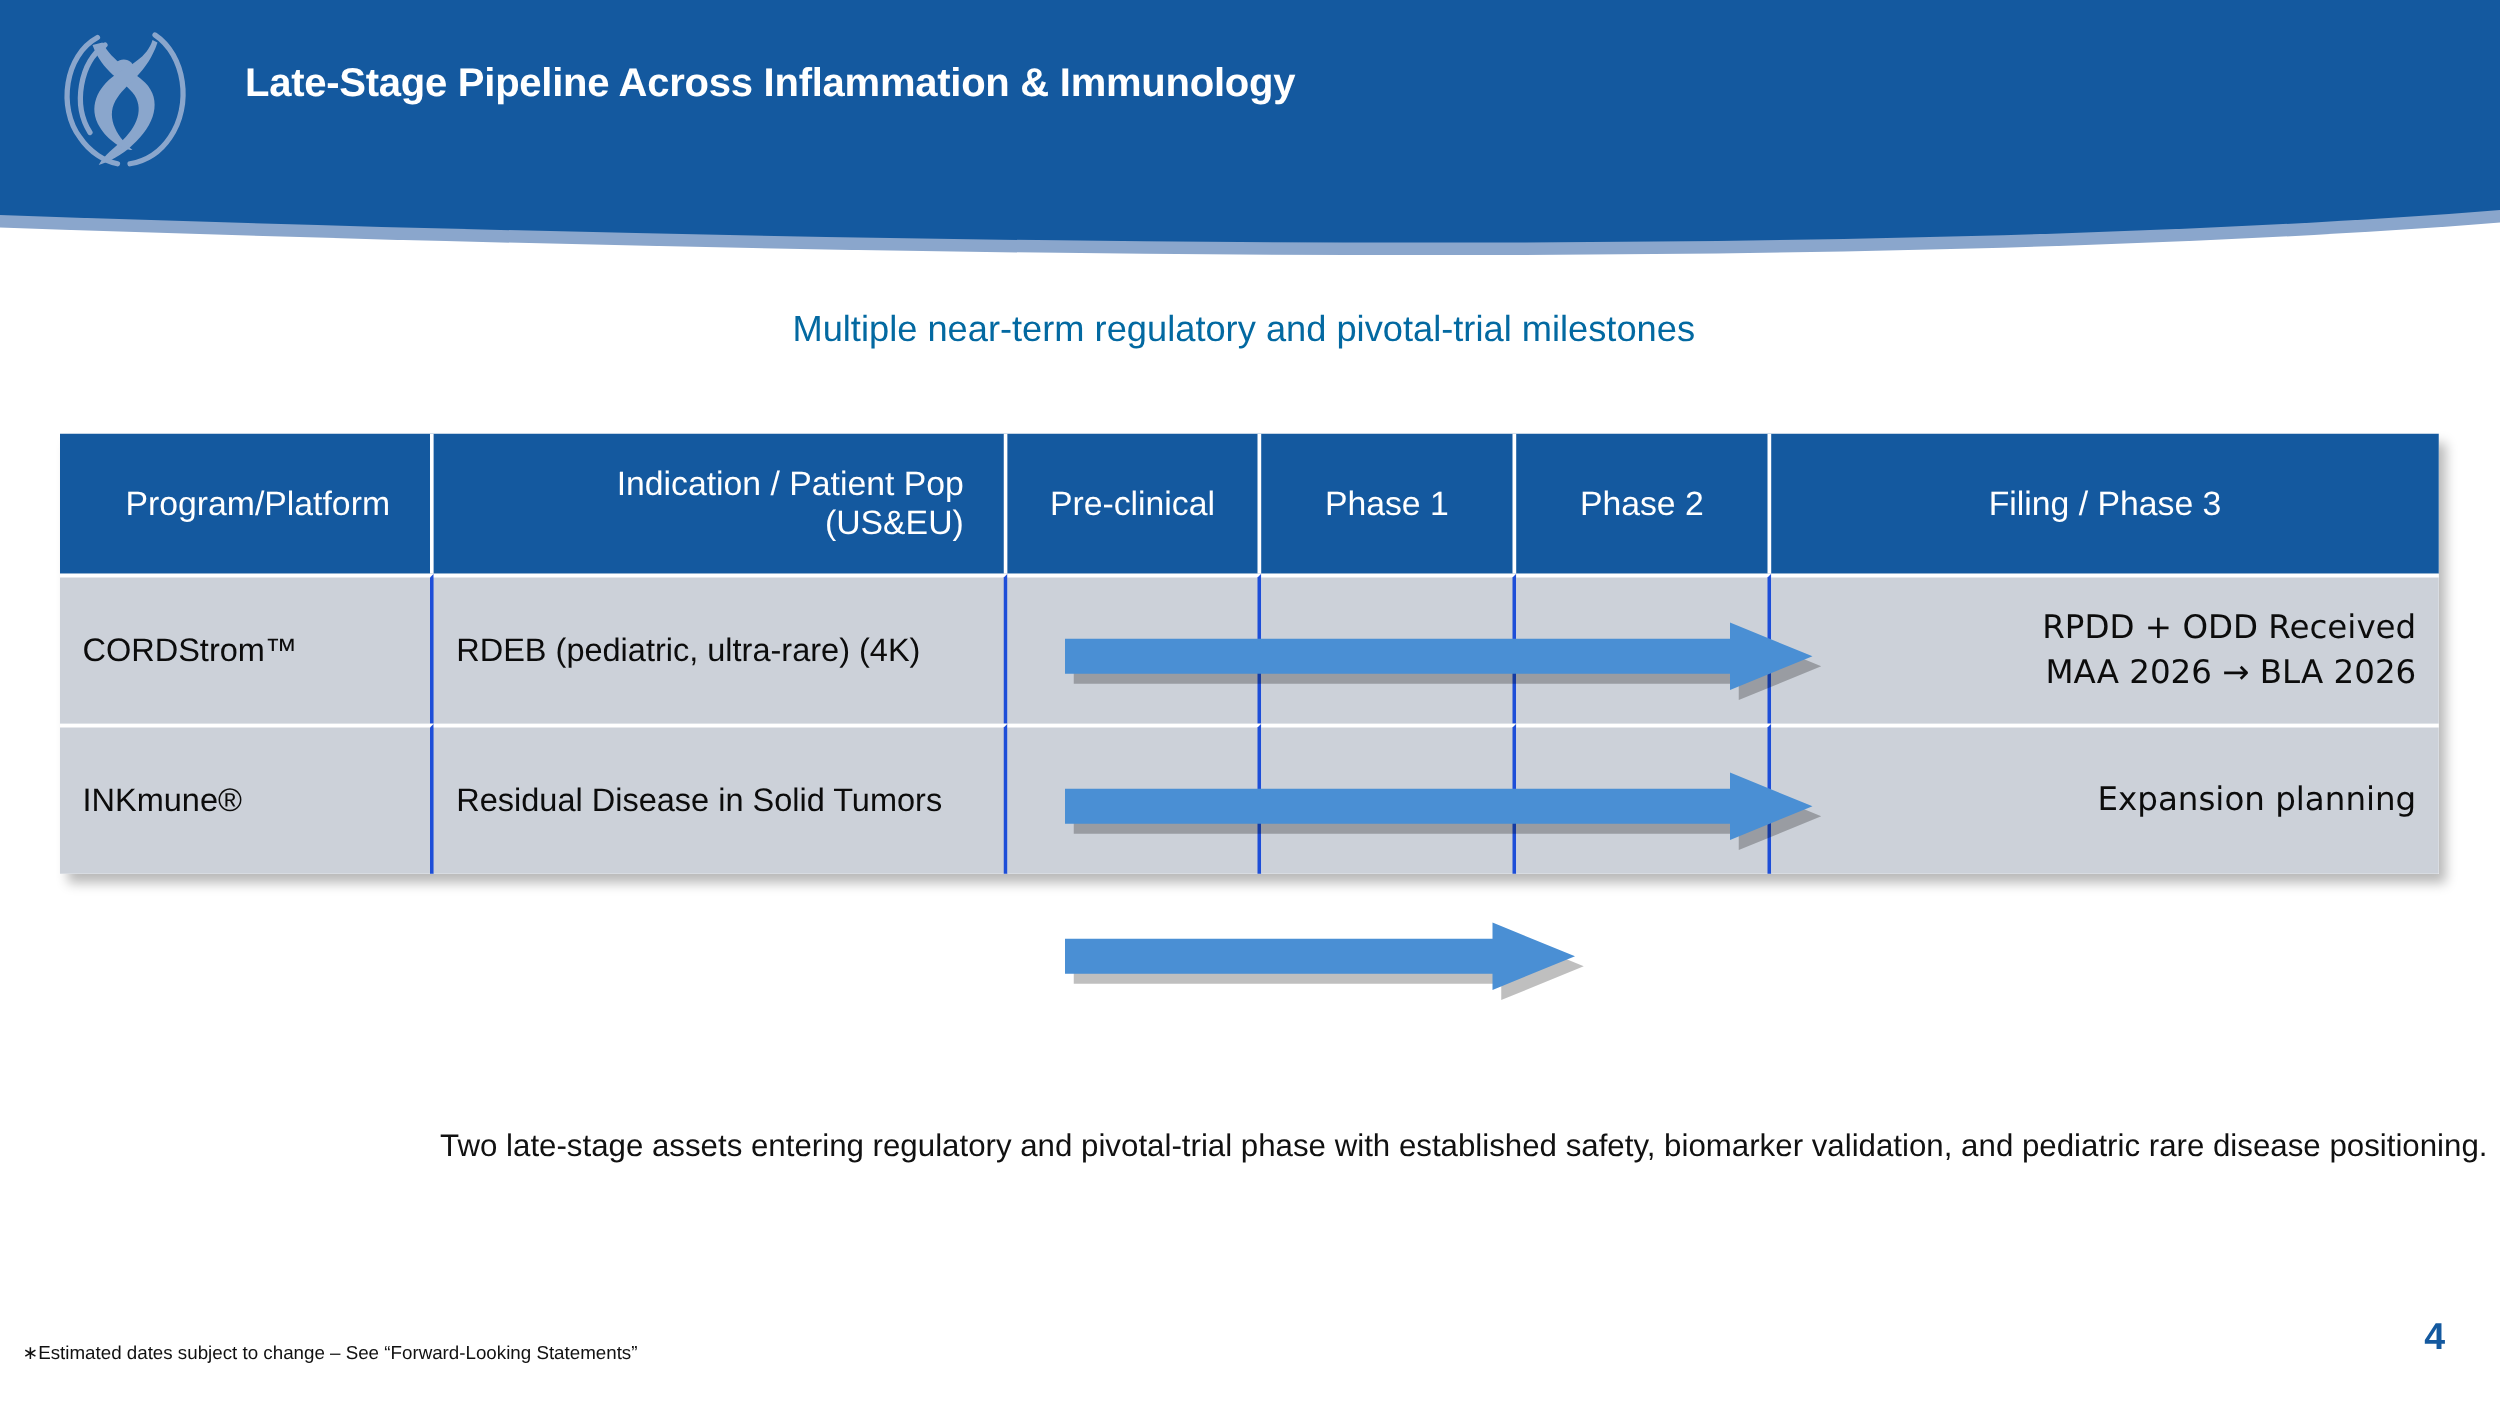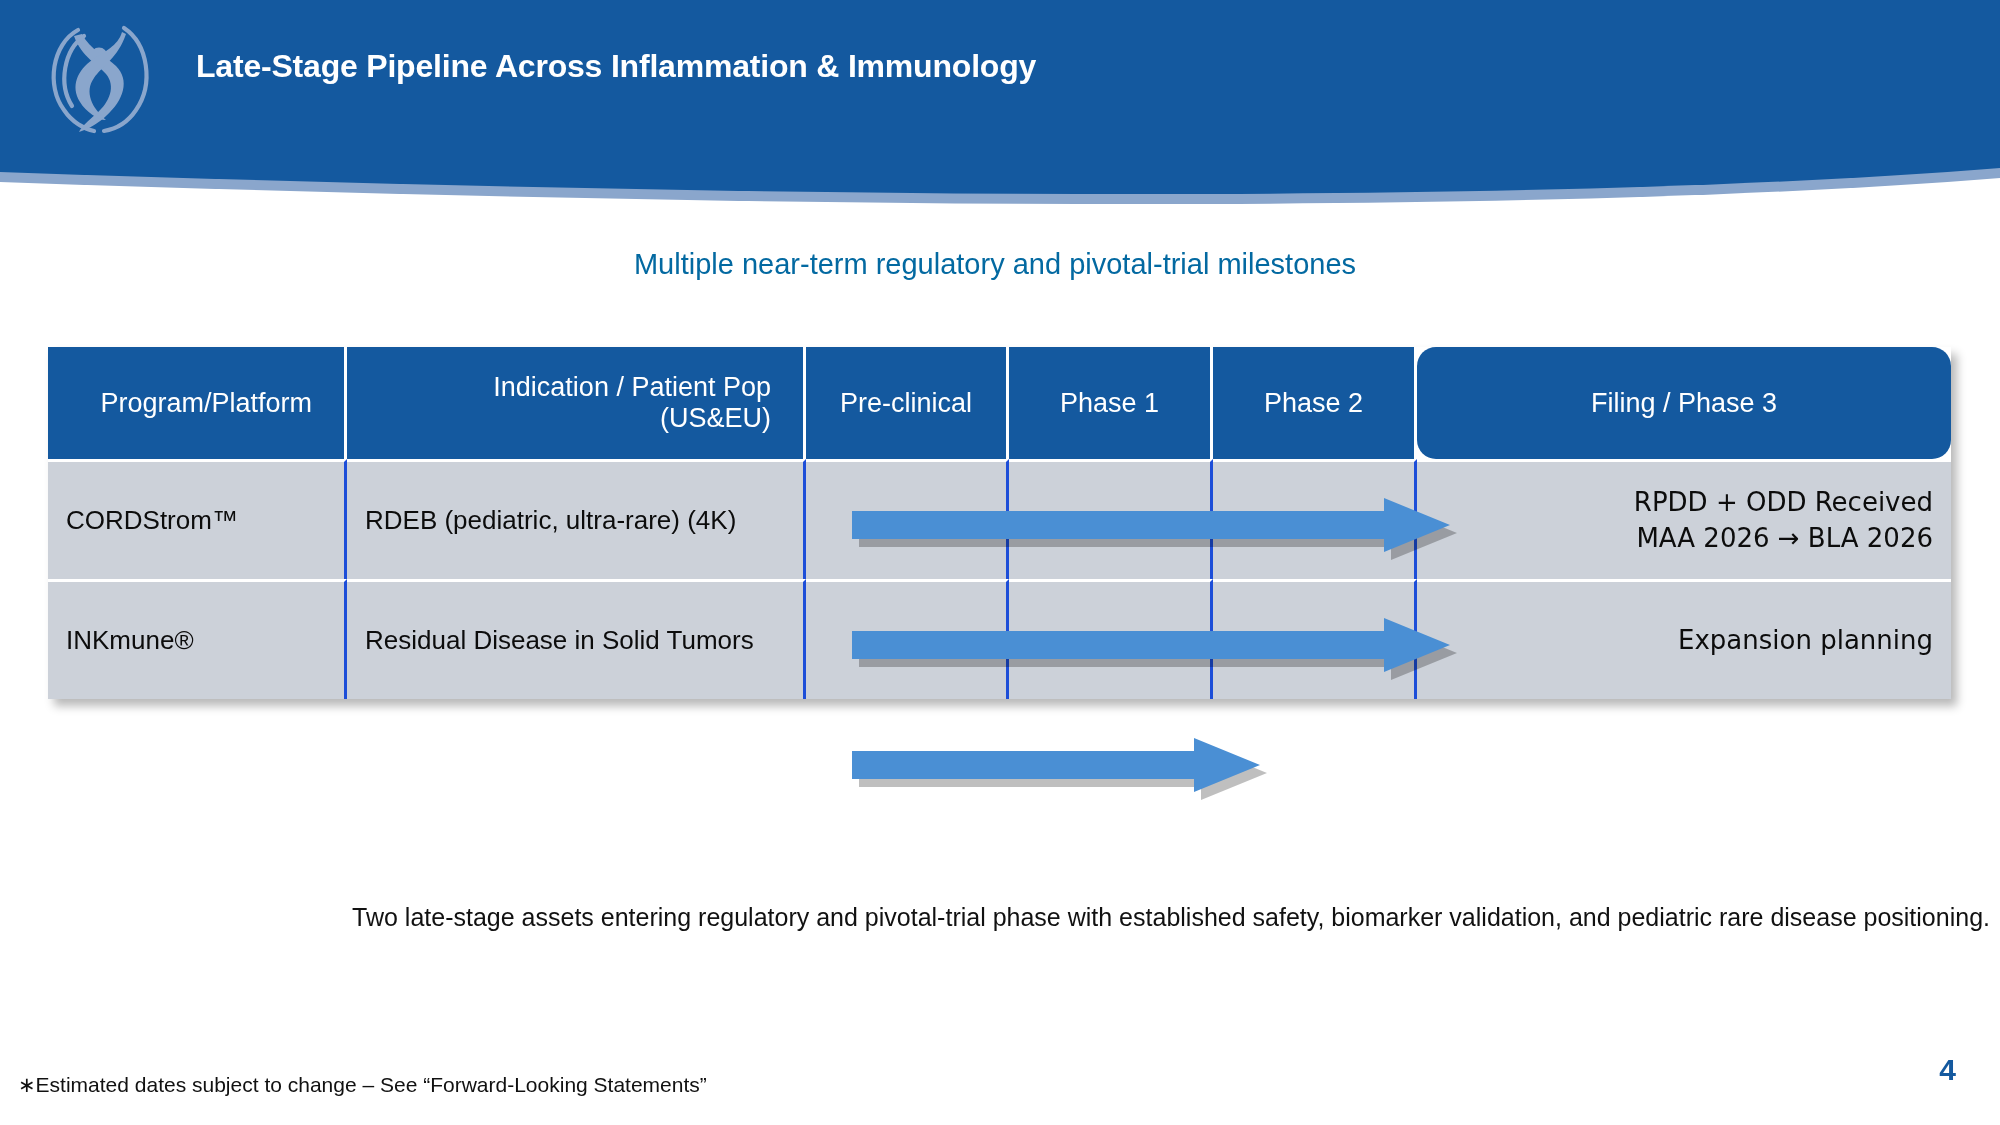--- a/index.html
+++ b/index.html
@@ -81,21 +81,21 @@
     font-weight: normal;
     font-size: 27px;
     height: 112px;
     vertical-align: middle;
     text-align: right;
     padding: 0 32px;
     border-right: 3px solid #ffffff;
     box-sizing: border-box;
   }
   #pipeline-table th.ctr { text-align: center; padding: 0 10px; }
-  #pipeline-table th:last-child { border-right: none; border-radius: 19px; }
+  #pipeline-table th:last-child { border-right: none; }
 
   #pipeline-table td {
     height: 120px;
     vertical-align: middle;
     font-size: 26px;
     color: #0c0c0c;
     padding: 0 18px;
     border-right: 3px solid #1d4ed8;
     border-top: 3px solid #ffffff;
     box-sizing: border-box;
@@ -132,21 +132,21 @@
     top: 903px;
     width: 1990px;
     text-align: right;
     font-size: 25px;
     color: #111111;
   }
   #footnote {
     position: absolute;
     left: 18px;
     top: 1073px;
-    font-size: 21px;
+    font-size: 15px;
     color: #111111;
   }
   #page-number {
     position: absolute;
     right: 44px;
     top: 1053px;
     font-size: 30px;
     font-weight: bold;
     color: #14599f;
   }

